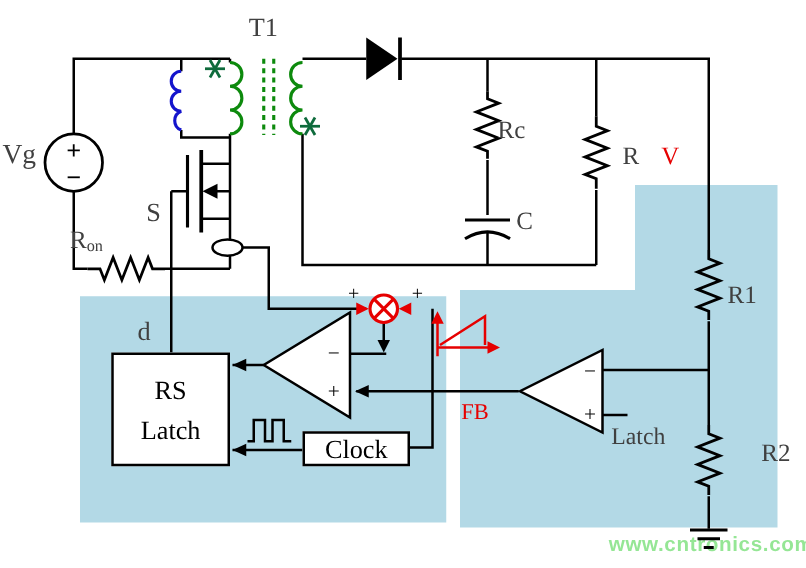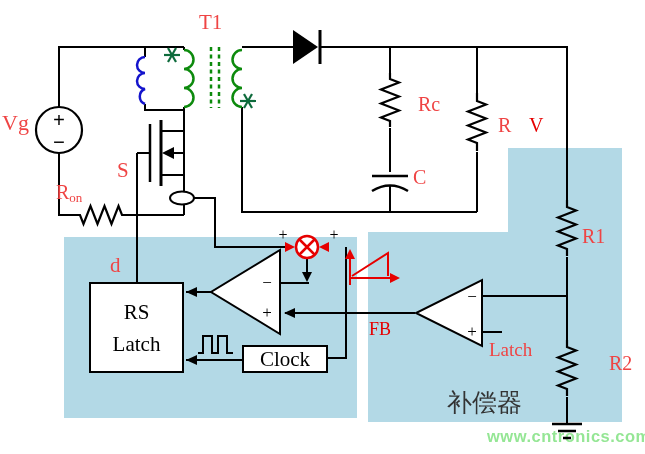--- a/index.html
+++ b/index.html
@@ -1,21 +1,21 @@
 <!DOCTYPE html>
 <html><head>
 <meta charset="utf-8">
 <style>
   html,body{margin:0;padding:0;background:#ffffff;}
   #stage{
     position:relative;width:645px;height:454px;background:#ffffff;overflow:hidden;
     font-family:"Liberation Serif", serif;
   }
   .region{position:absolute;background:#b3d9e6;}
-  .lbl{position:absolute;color:#ef4444;font-size:20px;line-height:1;white-space:nowrap;}
+  .lbl{position:absolute;color:#404040;font-size:20px;line-height:1;white-space:nowrap;}
   .lbl.red{color:#e60000;}
   .lbl.dark{color:#333333;}
   .sub{font-size:13px;vertical-align:-3px;text-align:center;}
   .boxcomp{
     position:absolute;background:#ffffff;border:2px solid #000;
     display:flex;flex-direction:column;align-items:center;justify-content:center;
     color:#000;box-sizing:border-box;
   }
   .boxcomp .line{font-size:21px;line-height:32px;}
   #watermark{
@@ -161,33 +161,32 @@
     <path d="M482,332 H502" stroke="#000" stroke-width="2" fill="none"></path>
   </svg>
 
   <div class="lbl" style="left:2px;top:112px;font-size:22px;text-align:right;">Vg</div>
   <div class="lbl" style="left:199px;top:12px;font-size:21px;">T1</div>
   <div class="lbl" style="left:117px;top:160px;font-size:21px;">S</div>
   <div class="lbl" style="left:56px;top:182px;">
     <span>R</span><span class="sub">on</span>
   </div>
   <div class="lbl" style="left:110px;top:255px;font-size:21px;">d</div>
-  <div class="lbl" style="left:418px;top:94px;">Rc</div>
+  <div class="lbl" style="left:398px;top:94px;">Rc</div>
   <div class="lbl" style="left:413px;top:167px;">C</div>
   <div class="lbl" style="left:498px;top:115px;">R</div>
   <div class="lbl red" style="left:529px;top:115px;">V</div>
   <div class="lbl" style="left:582px;top:199px;margin-top:27px;">R1</div>
   <div class="lbl" style="left:582px;top:353px;margin-left:27px;">R2</div>
   <div class="lbl" style="left:489px;top:340px;font-size:19px;">Latch</div>
   <div class="lbl red" style="left:369px;top:320px;font-size:18px;">FB</div>
 
   <div class="boxcomp" style="left:242px;top:345px;width:86px;height:28px;">
     <div class="line" style="font-size:21px;line-height:21px;">Clock</div>
   </div>
 
   <div class="boxcomp" style="left:89px;top:282px;width:95px;height:91px;">
     <div class="line">RS</div>
     <div class="line">Latch</div>
   </div>
 
-  <div class="lbl dark" style="left:447px;top:390px;font-size:25px;">补偿器</div>
 
 </div>
 
 </body></html>

